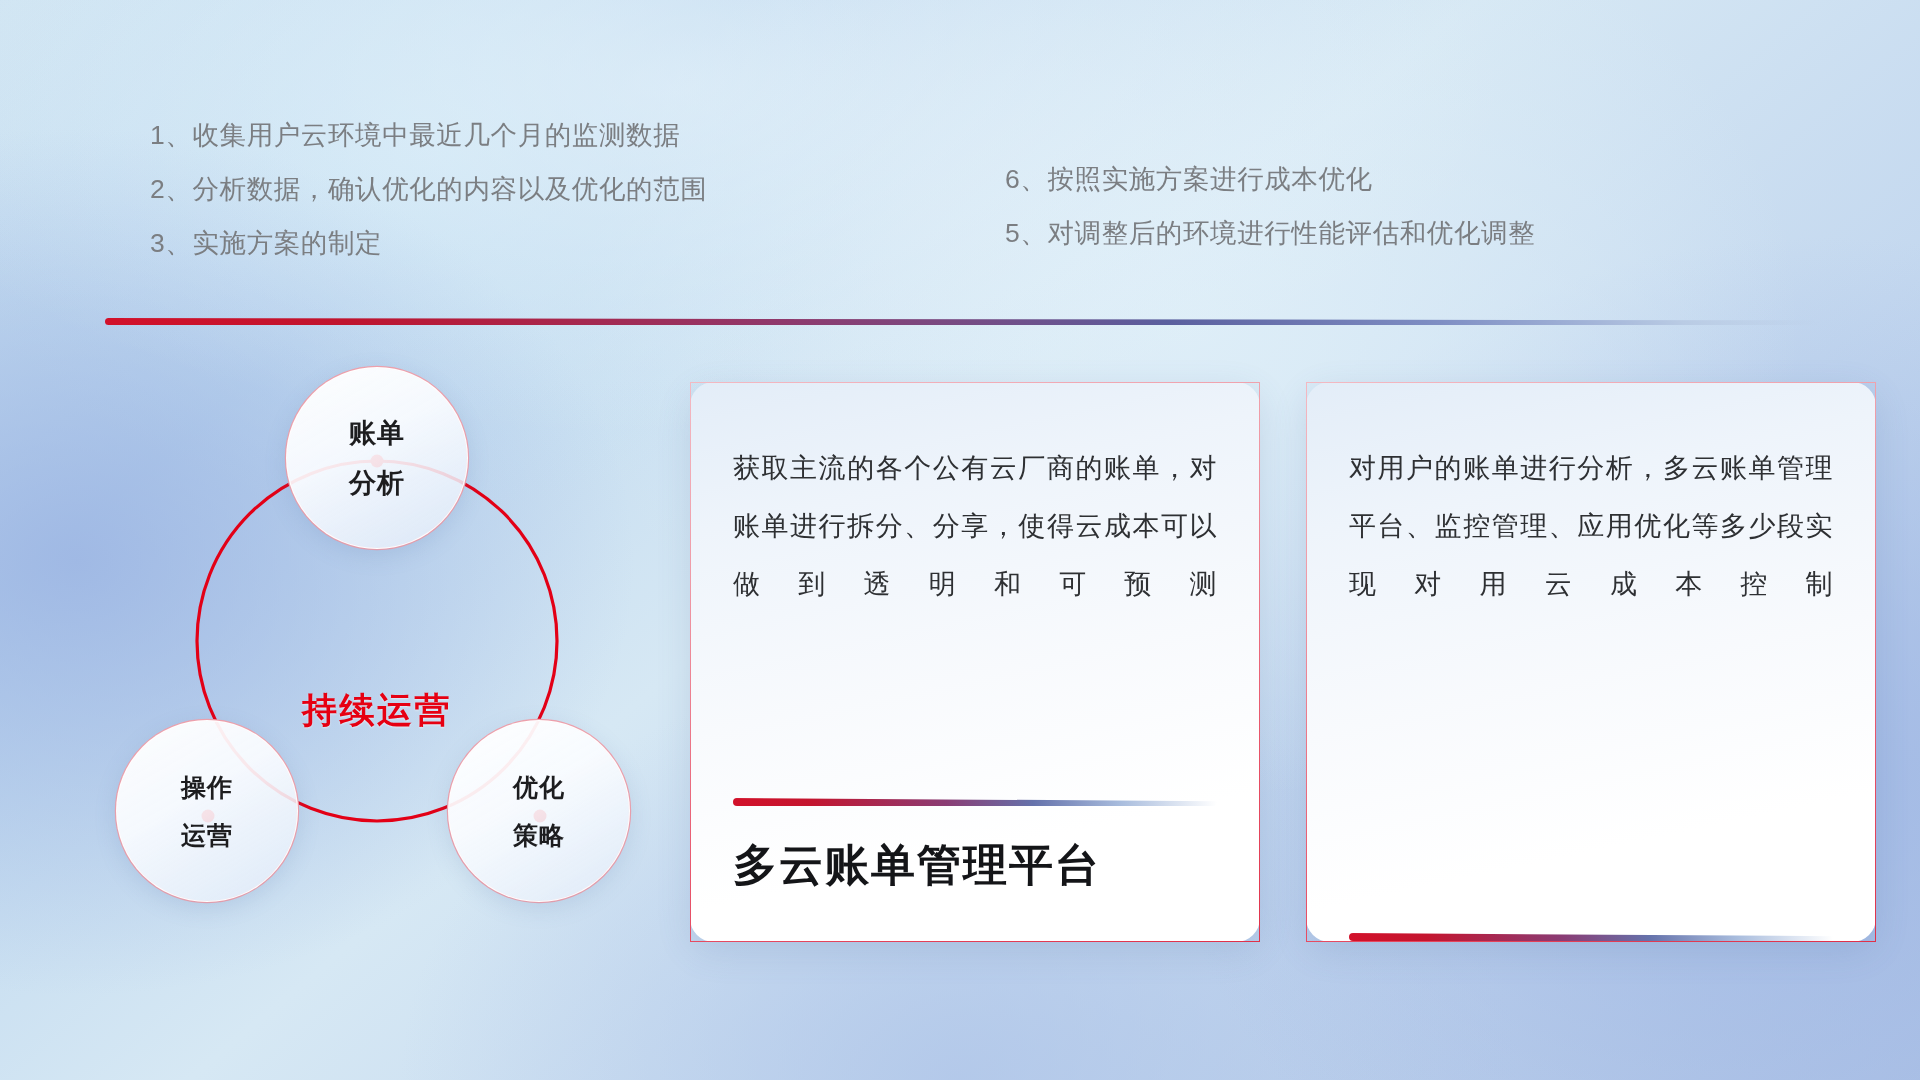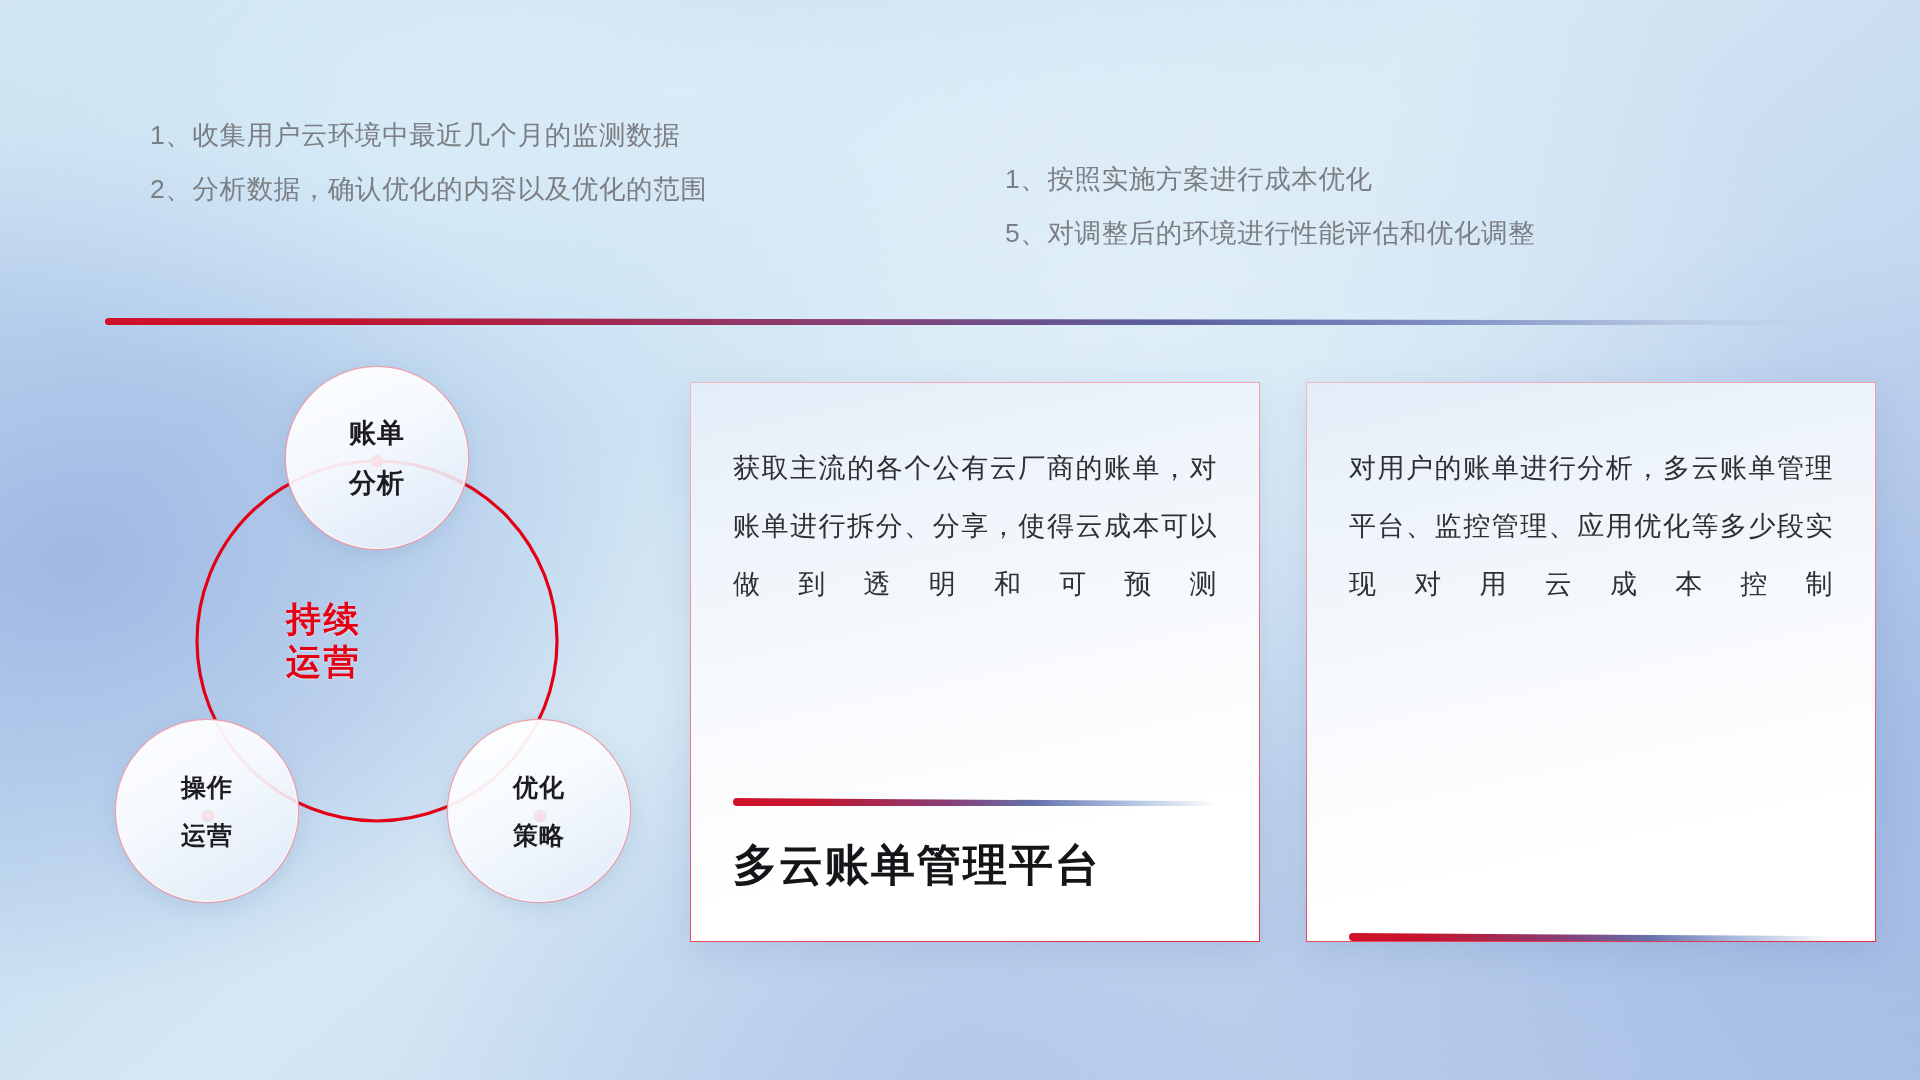--- a/index.html
+++ b/index.html
@@ -70,36 +70,36 @@
   }
   .bubble span { display: block; line-height: 1.22; }
   .bubble-top    { left: 186px; top: 17px;  width: 182px; height: 182px; font-size: 27px; }
   .bubble-left   { left: 16px;  top: 370px; width: 182px; height: 182px; font-size: 25px; }
   .bubble-right  { left: 348px; top: 370px; width: 182px; height: 182px; font-size: 25px; }
 
   .venn-center {
     position: absolute;
     left: 186px; top: 200px;
     width: 182px; height: 182px;
-    display: flex; flex-direction: column;
-    align-items: flex-start; justify-content: center;
+    display: flex; flex-direction: row;
+    align-items: flex-end; justify-content: center;
     color: #e60012;
     font-size: 35px;
     font-weight: 800;
     letter-spacing: 2.5px;
     text-shadow: 0 1px 2px rgba(255,255,255,0.55);
   }
   .venn-center span { display: block; line-height: 1.22; }
 
   
   .card {
     position: absolute;
     top: 382px;
     width: 570px; height: 560px;
-    border-radius: 4px;
+    border-radius: 24px;
     border: 1.5px solid;
     border-image: linear-gradient(165deg, #f3b9c2 0%, #ef9aa6 28%, #e8566c 70%, #e03049 100%) 1;
     background: linear-gradient(168deg, #e3edf8 0%, #eef4fb 22%, #f8fafd 52%, #ffffff 78%, #ffffff 100%);
     box-shadow: 0 10px 34px rgba(80,110,160,0.16);
     z-index: 6;
     padding: 56px 42px 0 42px;
     display: flex; flex-direction: column;
   }
   .card-1 { left: 690px; }
   .card-2 { left: 1306px; }
@@ -130,24 +130,25 @@
   }
 </style>
 </head>
 <body>
 
 <div class="slide">
 
   <div class="bullets bullets-left">
     <div class="bullet-line">1、收集用户云环境中最近几个月的监测数据</div>
     <div class="bullet-line">2、分析数据，确认优化的内容以及优化的范围</div>
+    <div class="bullet-line">3、实施方案的制定</div>
   </div>
 
   <div class="bullets bullets-right">
-    <div class="bullet-line">1、按照实施方案进行成本优化</div>
+    <div class="bullet-line">6、按照实施方案进行成本优化</div>
     <div class="bullet-line">5、对调整后的环境进行性能评估和优化调整</div>
   </div>
 
   <div class="divider"></div>
 
   <div class="venn">
     <svg viewBox="0 0 560 610">
       <circle cx="277" cy="291" r="180" fill="none" stroke="#e30016" stroke-width="3.2"></circle>
       <circle cx="277" cy="108" r="91" fill="none" stroke="#f3a3ad" stroke-width="2.4"></circle>
       <circle cx="107" cy="461" r="91" fill="none" stroke="#f3a3ad" stroke-width="2.4"></circle>

